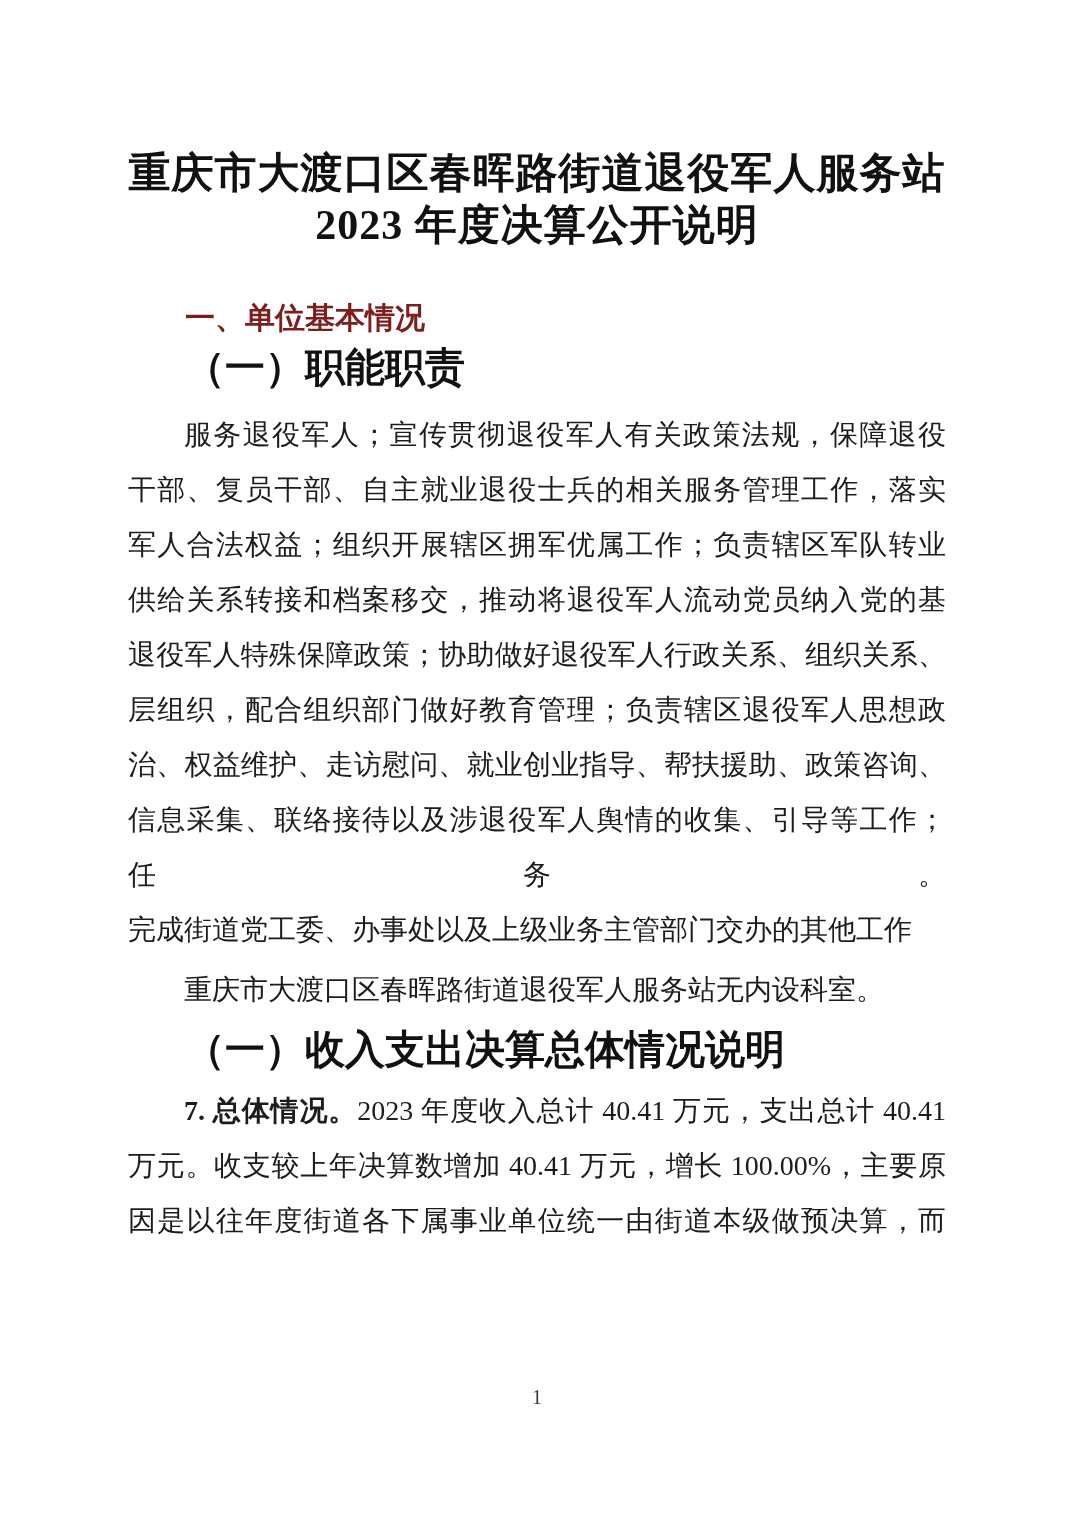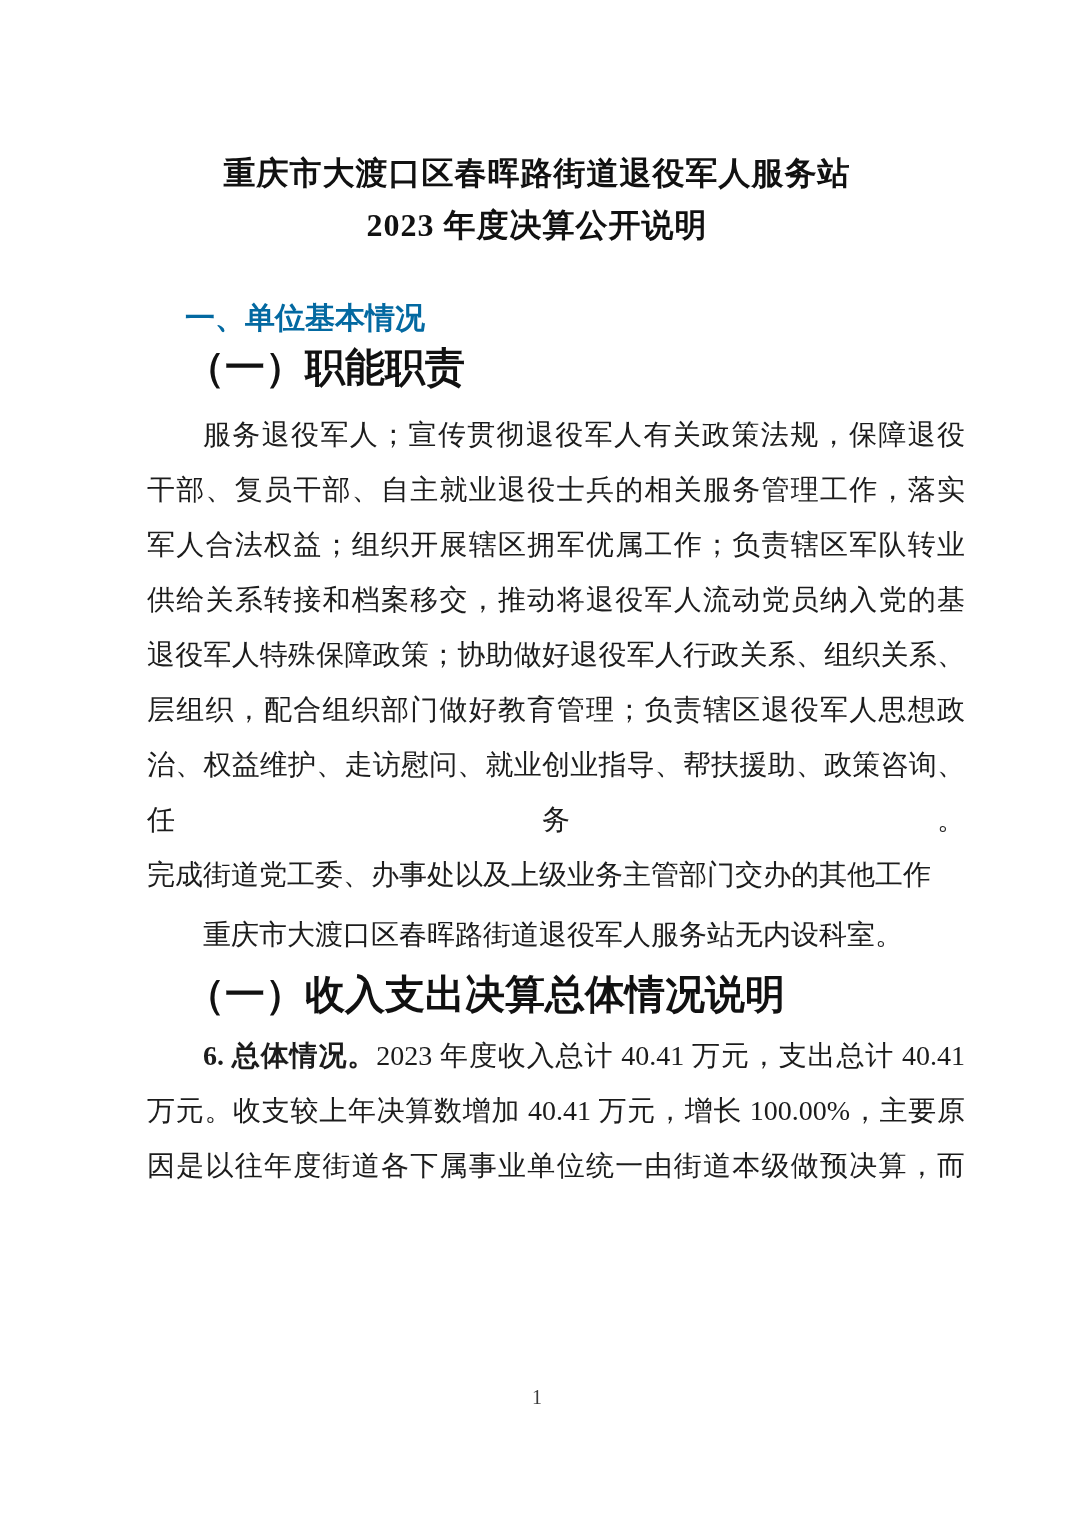--- a/index.html
+++ b/index.html
@@ -17,50 +17,50 @@
     position: absolute;
     left: 128px;
     right: 128px;
     top: 0;
     padding-top: 147px;
   }
   .doc-title {
     text-align: center;
     font-family: "Liberation Serif", "DejaVu Serif", serif;
     font-weight: bold;
-    font-size: 32px;
+    font-size: 42px;
     line-height: 52px;
     letter-spacing: 1px;
     color: #111111;
   }
   .h1 {
     font-family: "Liberation Sans", "DejaVu Sans", sans-serif;
     font-weight: bold;
     font-size: 30px;
     line-height: 50px;
     padding-left: 57px;
-    color: #0369a1;
+    color: #7f1d1d;
   }
   .h1-basic { margin-top: 42px; }
   .h2 {
     font-family: "Liberation Serif", "DejaVu Serif", serif;
     font-weight: bold;
     font-size: 40px;
     line-height: 50px;
     padding-left: 57px;
     color: #111111;
   }
   .para {
     font-family: "Liberation Serif", "DejaVu Serif", serif;
     font-size: 28px;
     line-height: 55px;
     color: #1c1c1c;
   }
   .para-duties { margin-top: 14px; }
-  .pline { width: 100%; margin-left: 19px; }
+  .pline { width: 100%; }
   .jline {
     text-align: justify;
     text-align-last: justify;
   }
   .para-duties .pline:first-child { text-indent: 2em; }
   .para-duties .pline:last-child { text-align: left; text-align-last: left; }
   .h2-org { margin-top: 13px; }
   .para-org { margin-top: 5px; }
   .indent { text-indent: 2em; }
   .h2-overall { margin-top: 8px; }
@@ -95,35 +95,36 @@
     <div class="h2">（一）职能职责</div>
 
     <div class="para para-duties">
         <div class="pline jline">服务退役军人；宣传贯彻退役军人有关政策法规，保障退役</div>
         <div class="pline jline">干部、复员干部、自主就业退役士兵的相关服务管理工作，落实</div>
         <div class="pline jline">军人合法权益；组织开展辖区拥军优属工作；负责辖区军队转业</div>
         <div class="pline jline">供给关系转接和档案移交，推动将退役军人流动党员纳入党的基</div>
         <div class="pline jline">退役军人特殊保障政策；协助做好退役军人行政关系、组织关系、</div>
         <div class="pline jline">层组织，配合组织部门做好教育管理；负责辖区退役军人思想政</div>
         <div class="pline jline">治、权益维护、走访慰问、就业创业指导、帮扶援助、政策咨询、</div>
+        <div class="pline jline">信息采集、联络接待以及涉退役军人舆情的收集、引导等工作；</div>
         <div class="pline jline">任务。</div>
         <div class="pline jline">完成街道党工委、办事处以及上级业务主管部门交办的其他工作</div>
       </div>
 
 
     <div class="para para-org">
       <div class="pline indent">重庆市大渡口区春晖路街道退役军人服务站无内设科室。</div>
     </div>
 
 
     <div class="h2 h2-overall">（一）收入支出决算总体情况说明</div>
 
     <div class="para para-overall">
       <div class="pline jline first-line">
-        <span class="bold-lead">6. 总体情况。</span><span>2023 年度收入总计 40.41 万元，支出总计 40.41</span>
+        <span class="bold-lead">7. 总体情况。</span><span>2023 年度收入总计 40.41 万元，支出总计 40.41</span>
       </div>
       <div>
           <div class="pline jline">万元。收支较上年决算数增加 40.41 万元，增长 100.00%，主要原</div>
           <div class="pline jline">因是以往年度街道各下属事业单位统一由街道本级做预决算，而</div>
         </div>
     </div>
 
   </div>
 
   <div class="page-number">1</div>

